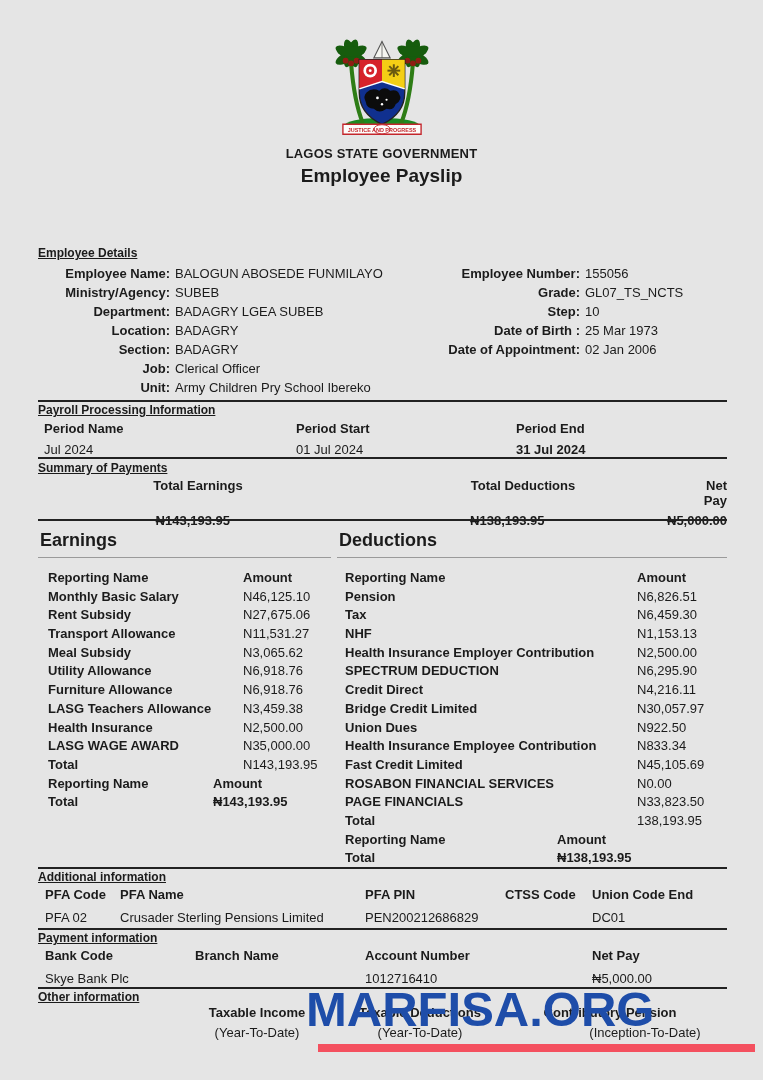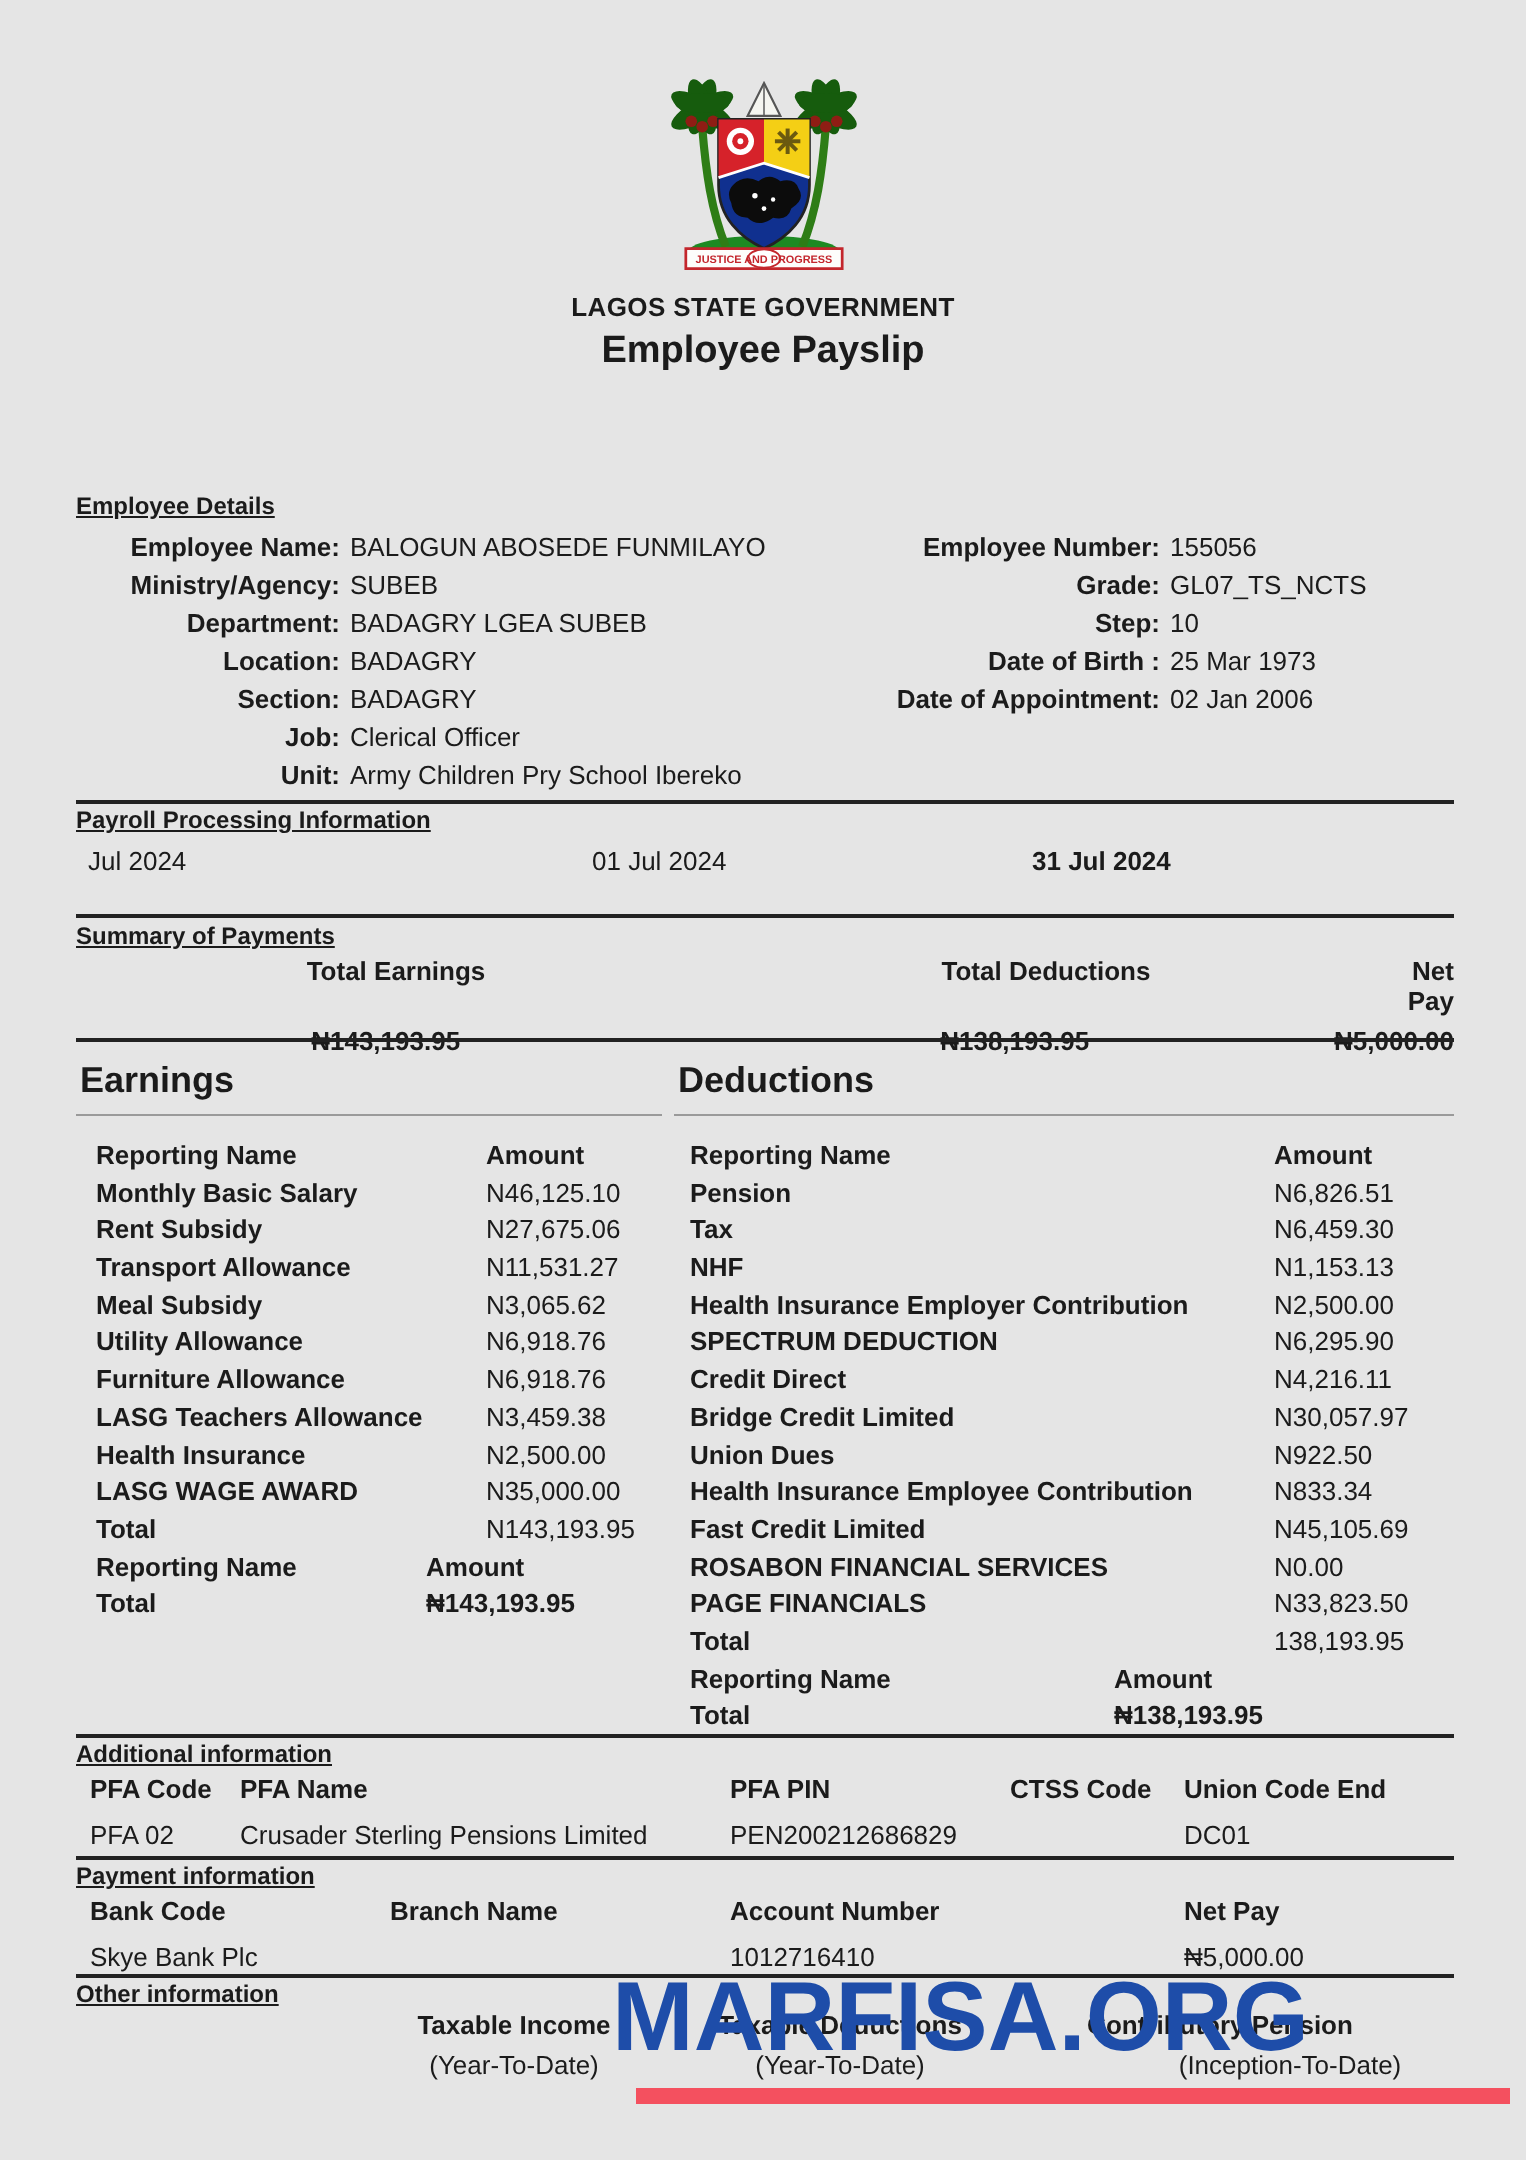--- a/index.html
+++ b/index.html
@@ -186,20 +186,25 @@
             <span class="eval">02 Jan 2006</span>
           </div>
       </div>
     </div>
   </div>
 
   <div class="hline" style="top:400px"></div>
 
   <div class="payroll">
     <div class="sec-title">Payroll Processing Information</div>
+    <div class="pgrid hdr">
+      <span>Period Name</span>
+      <span>Period Start</span>
+      <span>Period End</span>
+    </div>
     <div class="pgrid dat">
       <span>Jul 2024</span>
       <span>01 Jul 2024</span>
       <span class="b">31 Jul 2024</span>
     </div>
   </div>
 
   <div class="hline" style="top:457px"></div>
 
   <div class="summary">

